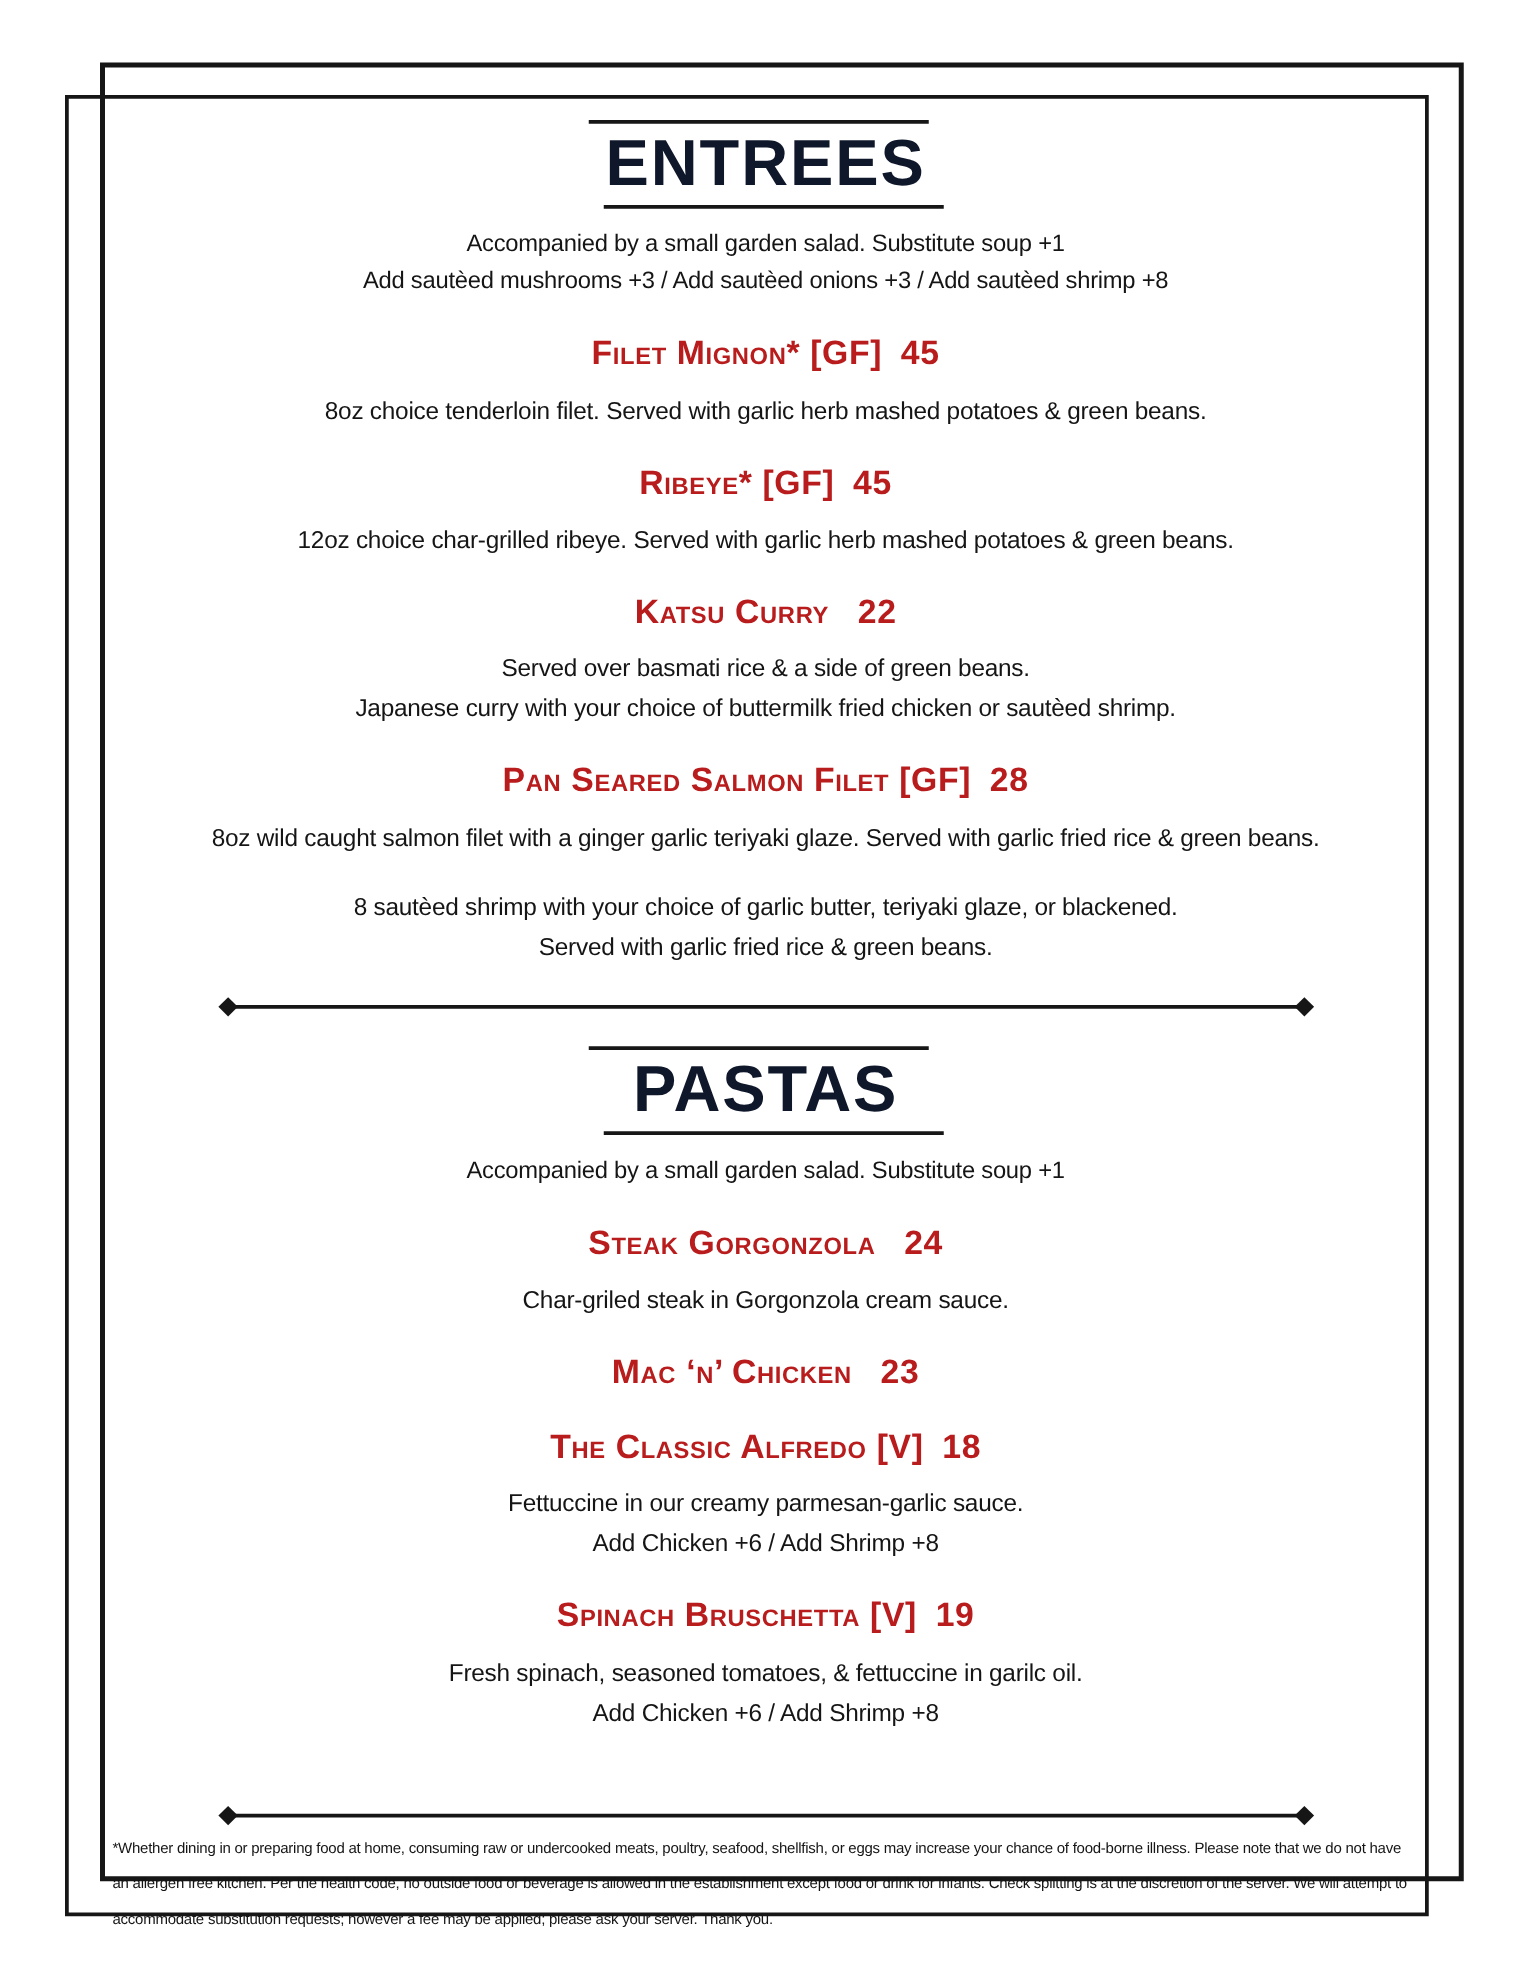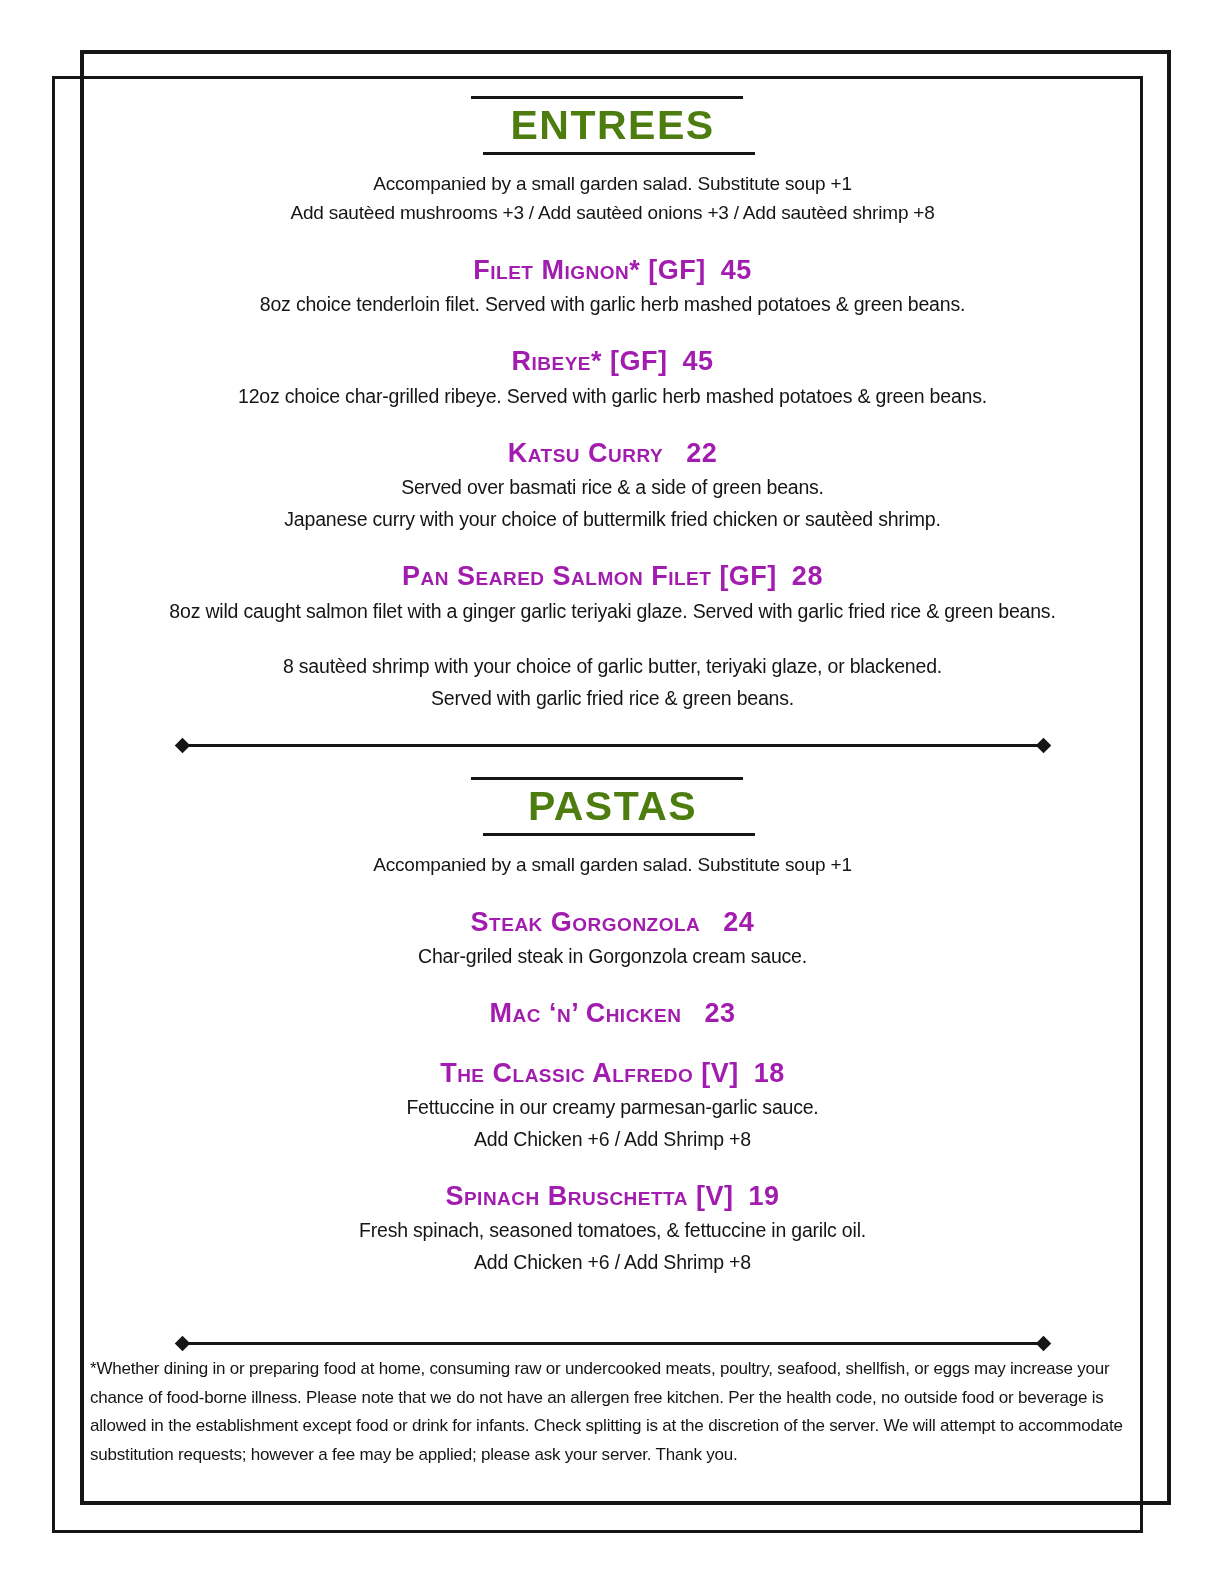--- a/index.html
+++ b/index.html
@@ -17,44 +17,44 @@
   .frame-inner { top: 76px; left: 52px; right: 81px; bottom: 51px; border: 3px solid #161616; }
 
   .content { position: absolute; top: 50px; left: 90px; right: 89px; text-align: center; }
 
   .rule { width: 272px; height: 3px; background: #161616; margin: 0 auto; }
   .rule-top-entrees { margin-top: 46px; transform: translateX(-6px); }
   .rule-top-pastas  { margin-top: 26px; transform: translateX(-6px); }
   .rule-bottom { transform: translateX(6px); }
 
   .section-title {
-    font-size: 41px; font-weight: bold; letter-spacing: 1.5px;
-    margin: 4px 0; line-height: 1.1; color: #4d7c0f;
+    font-size: 52px; font-weight: bold; letter-spacing: 1.5px;
+    margin: 4px 0; line-height: 1.1; color: #0f172a;
   }
 
   .note { font-size: 19px; line-height: 29px; margin: 0; letter-spacing: -0.2px; }
   .note-first { margin-top: 14px; }
 
   .item { margin-top: 27px; }
   .item-title {
     font-size: 27px; font-weight: bold; font-variant: small-caps;
-    letter-spacing: 0.5px; margin: 4px; line-height: 1.2; color: #a21caf;
+    letter-spacing: 0.5px; margin: 16px; line-height: 1.2; color: #b91c1c;
   }
   .item-tag { margin-left: 8px; font-variant: normal; }
   .item-price { margin-left: 15px; font-variant: normal; }
   .desc { font-size: 19.5px; line-height: 28px; margin: 4px 0 0; letter-spacing: -0.2px; }
 
   .divider { display: flex; align-items: center; width: 872px; margin: 28px auto 0; }
   .divider-bottom { margin-top: 62px; }
   .diamond { width: 11px; height: 11px; background: #161616; transform: rotate(45deg); flex: 0 0 auto; }
   .dline { flex: 1 1 auto; height: 3px; background: #161616; }
 
   .legend { font-size: 18.5px; margin: 14px 0 0; }
   .disclaimer {
-    font-size: 17px; line-height: 28.5px; text-align: left;
+    font-size: 12px; line-height: 28.5px; text-align: left;
     margin: 6px 0 0; letter-spacing: -0.2px;
   }
 </style>
 </head>
 <body>
 
 <div class="frame frame-outer"></div>
 <div class="frame frame-inner"></div>
 
 <main class="content">

